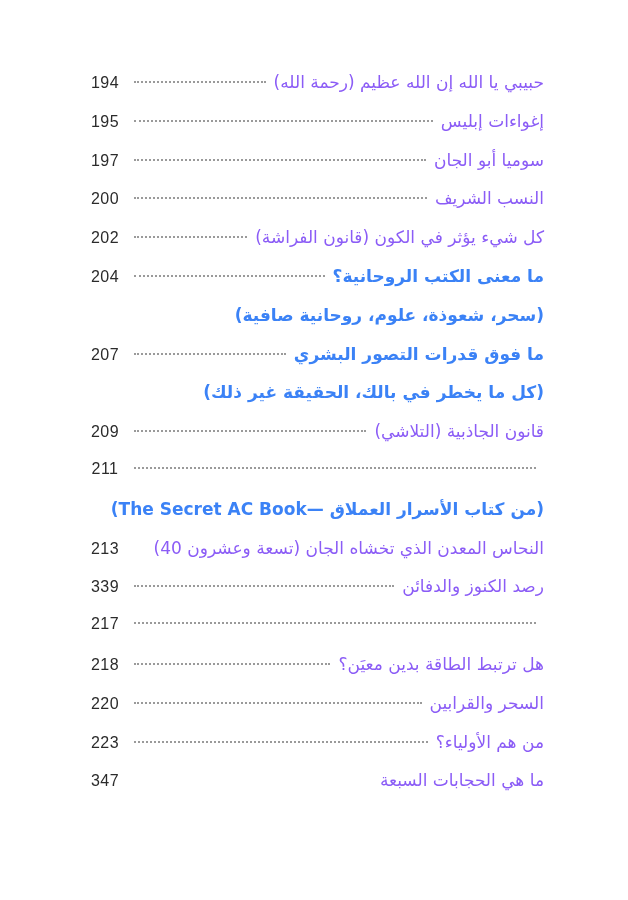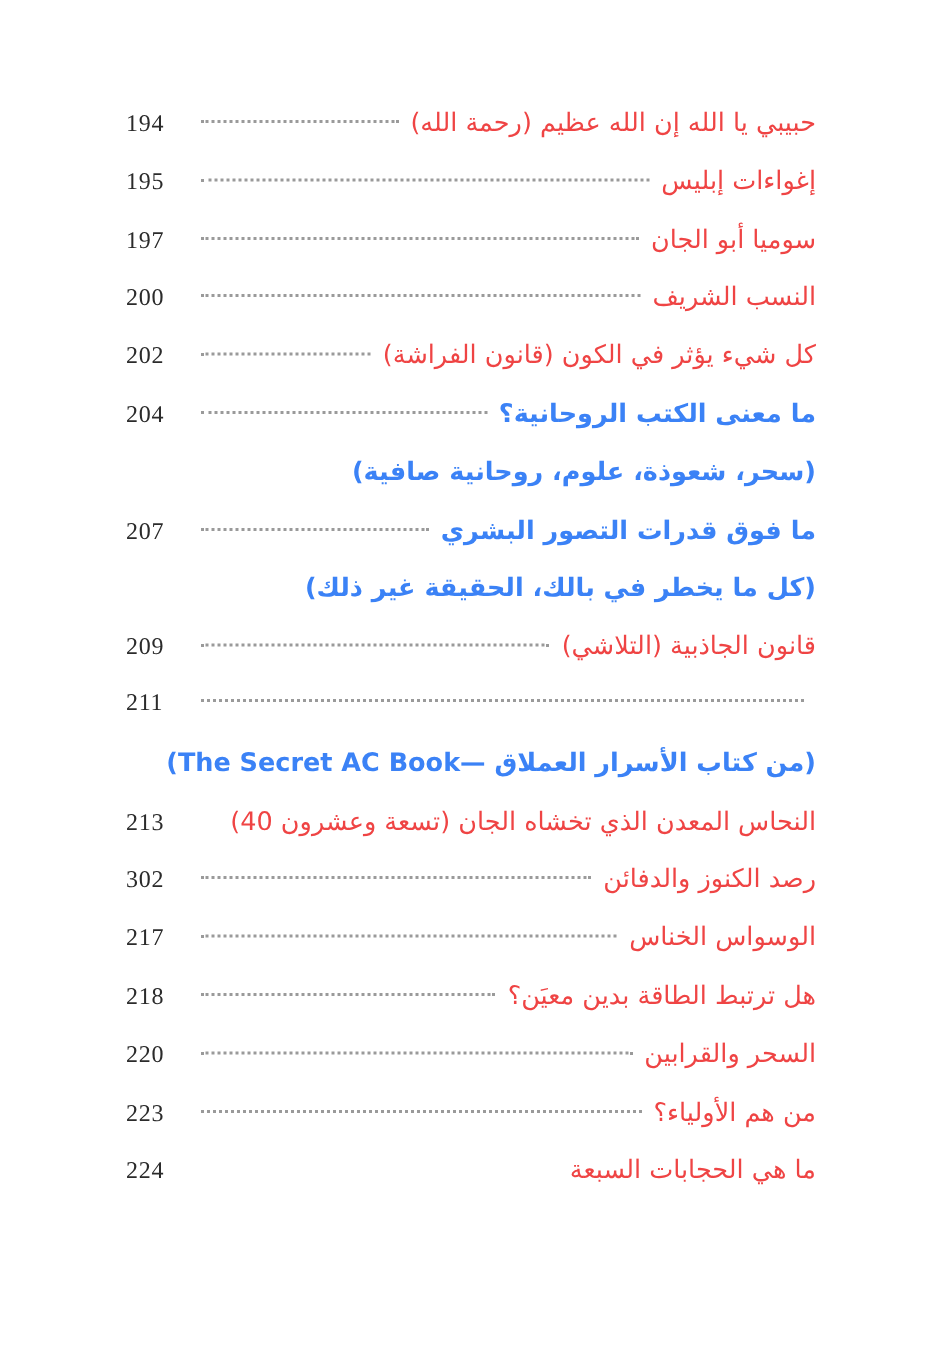--- a/index.html
+++ b/index.html
@@ -26,42 +26,42 @@
   .row {
     display: flex;
     align-items: baseline;
     height: 38.8px;
     direction: rtl;
     color: #3a3a3a;
     font-size: 17px;
   }
   .row .title {
     white-space: nowrap;
-    color: #ef4444;
+    color: #8b5cf6;
   }
   .row.bold .title {
     font-weight: 700;
     color: #3b82f6;
   }
   .leader {
     flex: 1 1 auto;
     min-width: 8px;
     margin: 0 8px;
     border-bottom: 2px dotted #9a9a9a;
     transform: translateY(-5px);
   }
   .leader.nodots {
     border-bottom: none;
   }
   .pagenum {
     flex: 0 0 auto;
     width: 42px;
-    text-align: left;
+    text-align: center;
     direction: ltr;
-    font-family: Liberation Serif, serif;
+    font-family: Liberation Sans, sans-serif;
     font-size: 16px;
     color: #2b2b2b;
     letter-spacing: 0.5px;
   }
   
   .row.continuation .title { margin-left: auto; }
 </style>
 </head>
 <body>
 
@@ -121,24 +121,23 @@
         <span class="title">(من كتاب الأسرار العملاق —The Secret AC Book)</span>
       </div>
       <div class="row">
         <span class="title">النحاس المعدن الذي تخشاه الجان (تسعة وعشرون 40)</span>
         <span class="leader nodots"></span>
         <span class="pagenum">213</span>
       </div>
       <div class="row">
         <span class="title">رصد الكنوز والدفائن</span>
         <span class="leader"></span>
-        <span class="pagenum">302</span>
+        <span class="pagenum">339</span>
       </div>
       <div class="row">
-        <span class="title">الوسواس الخناس</span>
         <span class="leader"></span>
         <span class="pagenum">217</span>
       </div>
       <div class="row">
         <span class="title">هل ترتبط الطاقة بدين معيَن؟</span>
         <span class="leader"></span>
         <span class="pagenum">218</span>
       </div>
       <div class="row">
         <span class="title">السحر والقرابين</span>
@@ -146,16 +145,16 @@
         <span class="pagenum">220</span>
       </div>
       <div class="row">
         <span class="title">من هم الأولياء؟</span>
         <span class="leader"></span>
         <span class="pagenum">223</span>
       </div>
       <div class="row">
         <span class="title">ما هي الحجابات السبعة</span>
         <span class="leader nodots"></span>
-        <span class="pagenum">224</span>
+        <span class="pagenum">347</span>
       </div>
     </div>
 </div>
 
 </body></html>

